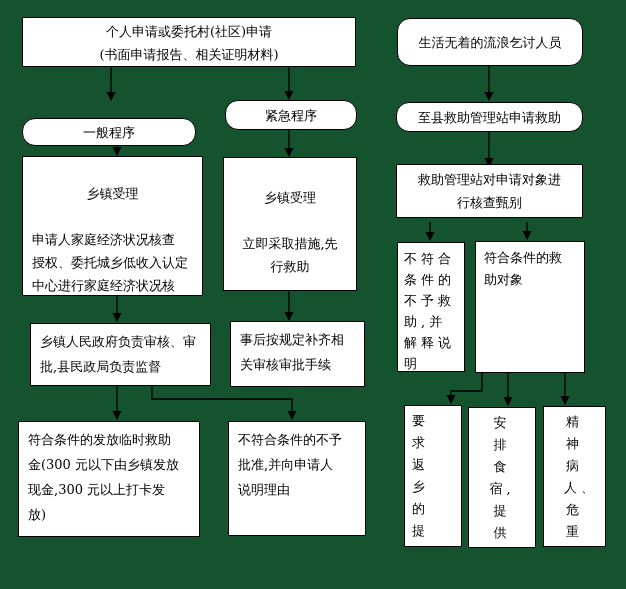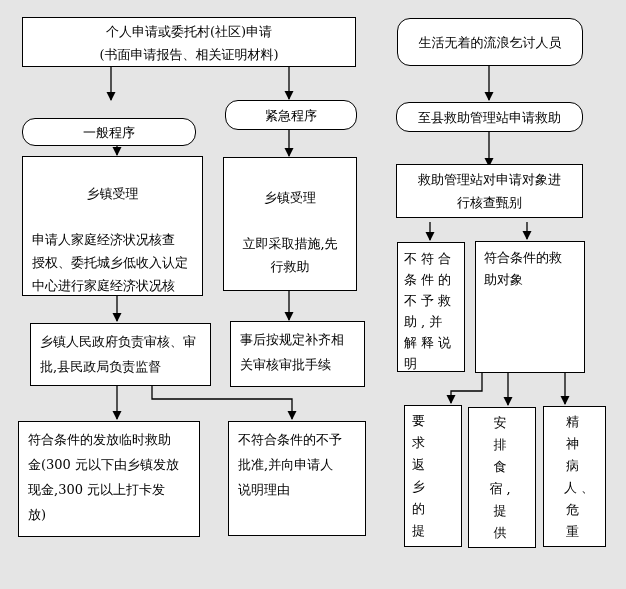--- a/index.html
+++ b/index.html
@@ -1,21 +1,21 @@
 <!DOCTYPE html>
 <html><head>
 <meta charset="utf-8">
 <title>Flowchart</title>
 <style>
   html, body { margin: 0; padding: 0; background: #ffffff; }
   #canvas {
     position: relative;
     width: 626px;
     height: 589px;
-    background: #e5e5e5;
+    background: #14532d;
     font-family: "DejaVu Serif", serif;
     color: #000000;
   }
   #connectors {
     position: absolute;
     left: 0; top: 0;
     width: 626px; height: 589px;
   }
   .box {
     position: absolute;

